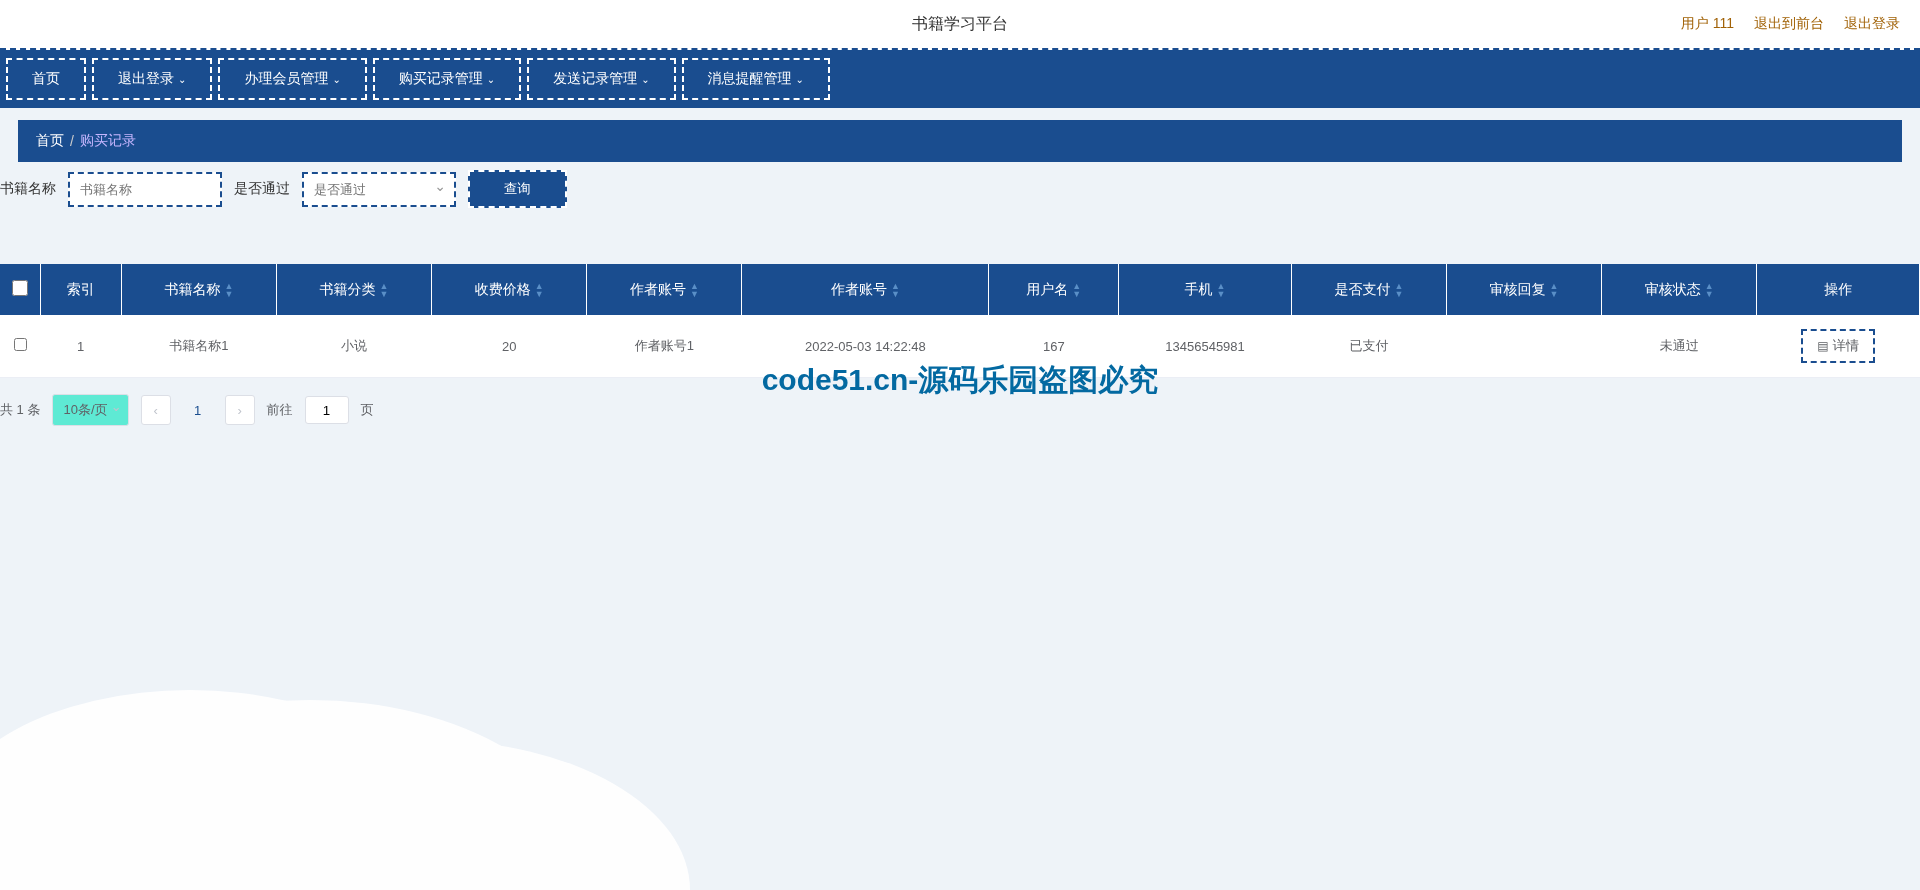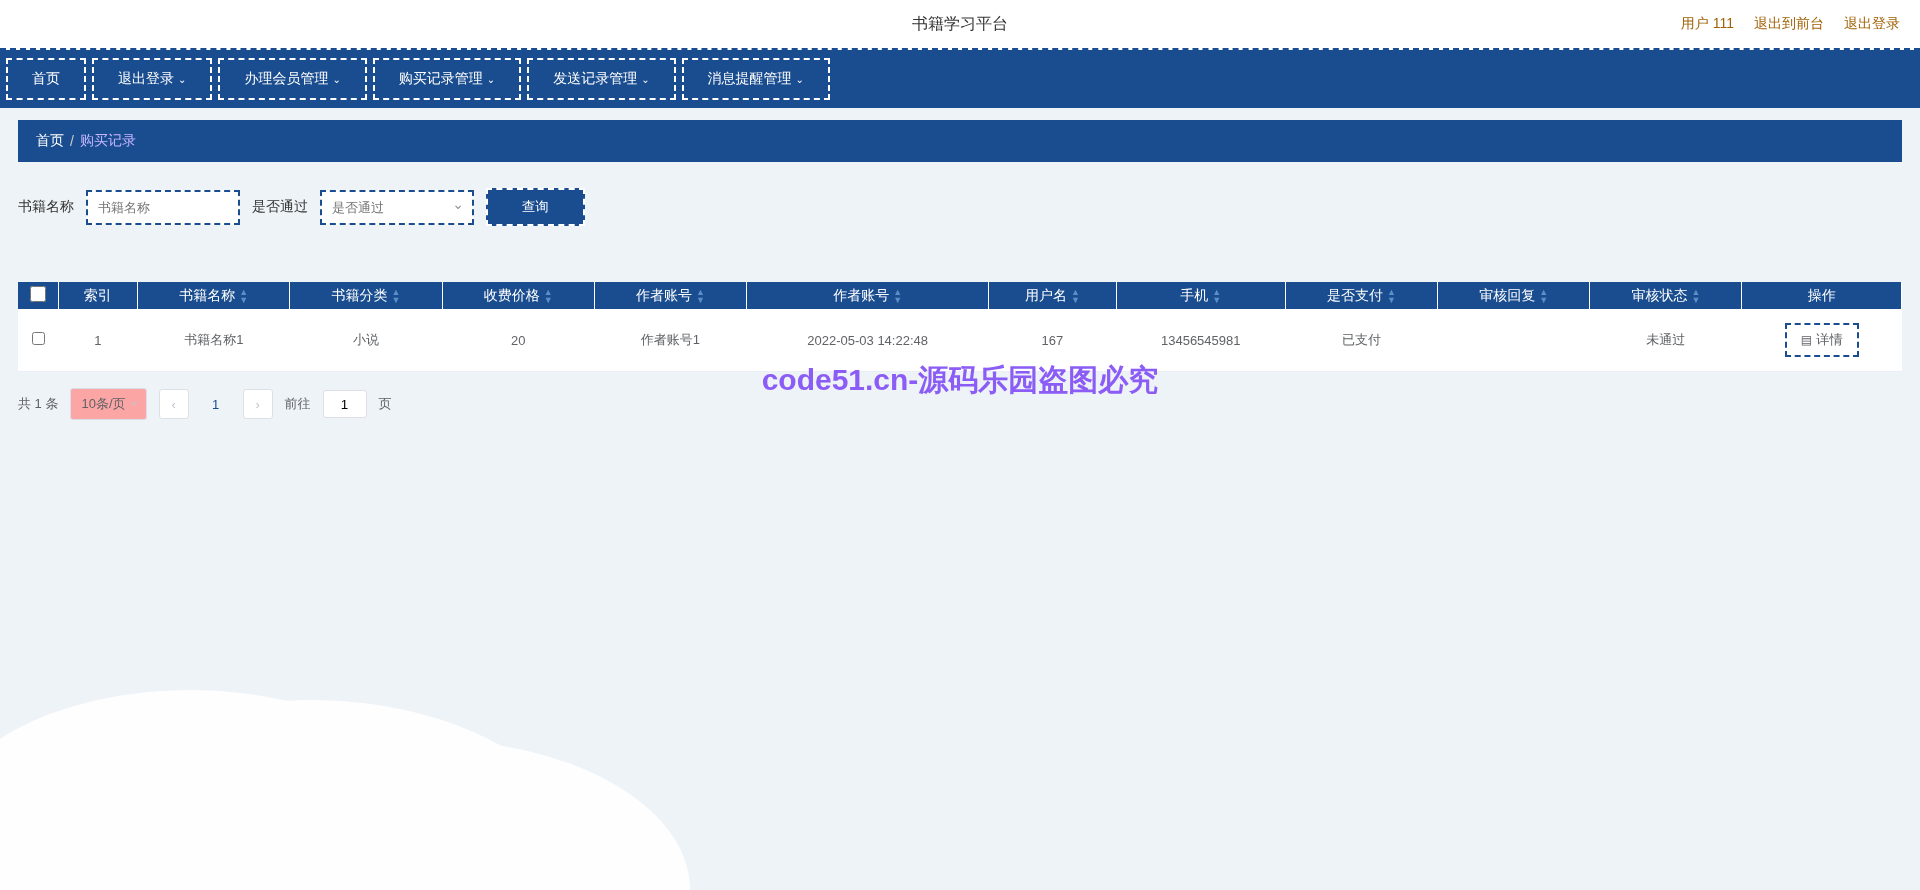--- a/index.html
+++ b/index.html
@@ -15,56 +15,56 @@
 .nav-wrap { background: #1a4d8f; padding: 8px 6px; display: flex; gap: 6px; }
 .nav-item { background: #1a4d8f; border: 2px dashed #fff; color: #fff; padding: 10px 24px; cursor: pointer; display: flex; align-items: center; gap: 4px; font-size: 14px; }
 .nav-item .chev { font-size: 10px; }
 
 
 .breadcrumb { background: #1a4d8f; color: #fff; margin: 12px 18px 0 18px; padding: 12px 18px; display: flex; align-items: center; gap: 6px; }
 .breadcrumb .sep { color: #ccc; }
 .breadcrumb span:last-child { color: #c4b5fd; }
 
 
-.content { margin: 18px; background: transparent; }
+.content { background: transparent; }
 
 
 .filter-row { display: flex; align-items: center; gap: 12px; padding: 8px 0 16px 0; }
 .filter-label { color: #333; }
 .filter-input-wrap { border: 2px dashed #1a4d8f; background: #fff; padding: 0; display: flex; align-items: center; }
 .filter-input { border: none; padding: 8px 10px; width: 150px; outline: none; color: #999; font-size: 13px; }
 .filter-select { border: none; padding: 8px 10px; width: 150px; outline: none; color: #999; font-size: 13px; appearance: none; }
 .filter-select-wrap { border: 2px dashed #1a4d8f; background: #fff; position: relative; }
 .filter-select-wrap::after { content: "⌄"; position: absolute; right: 8px; top: 4px; color: #999; pointer-events: none; }
 .btn-query { border: 2px dashed #fff; background: #1a4d8f; color: #fff; padding: 8px 34px; cursor: pointer; }
 
 
 .table-wrap { margin-top: 40px; }
 table { width: 100%; border-collapse: collapse; background: #fff; }
 thead { background: #1a4d8f; color: #fff; }
-th { padding: 4px 8px; text-align: center; font-weight: normal; font-size: 14px; position: relative; border-right: 1px solid rgba(255,255,255,0.1); }
+th { padding: 16px 8px; text-align: center; font-weight: normal; font-size: 14px; position: relative; border-right: 1px solid rgba(255,255,255,0.1); }
 th .sort { display: inline-block; margin-left: 4px; font-size: 9px; line-height: 8px; vertical-align: middle; color: #5a8fc7; }
 th .sort::before { content: "▲"; display: block; }
 th .sort::after { content: "▼"; display: block; }
 th.checkbox-col { width: 40px; }
 th input[type=checkbox] { width: 16px; height: 16px; }
 td { padding: 14px 8px; text-align: center; color: #606266; font-size: 13px; border-bottom: 1px solid #ebeef5; }
 .btn-detail { border: 2px dashed #1a4d8f; background: #fff; color: #606266; padding: 6px 14px; cursor: pointer; display: inline-flex; align-items: center; gap: 4px; }
 .btn-detail .ico { font-size: 12px; }
 
 
 .pagination { display: flex; align-items: center; gap: 12px; padding: 16px 0; color: #606266; font-size: 13px; }
-.page-size { border: 1px solid #dcdfe6; background: #fca5a5; padding: 6px 20px 6px 10px; border-radius: 3px; position: relative; }
+.page-size { border: 1px solid #dcdfe6; background: #5eead4; padding: 6px 20px 6px 10px; border-radius: 3px; position: relative; }
 .page-size::after { content: "⌄"; position: absolute; right: 6px; top: 4px; color: #c0c4cc; }
 .page-btn { border: 1px solid #dcdfe6; background: #fff; width: 30px; height: 30px; display: flex; align-items: center; justify-content: center; cursor: pointer; color: #c0c4cc; border-radius: 3px; }
 .page-num { width: 30px; height: 30px; display: flex; align-items: center; justify-content: center; color: #1a4d8f; font-weight: 500; }
 .page-goto-input { border: 1px solid #dcdfe6; width: 44px; height: 28px; text-align: center; border-radius: 3px; outline: none; }
 
 
-.watermark-red { position: absolute; top: 360px; left: 50%; transform: translateX(-50%); color: #8b5cf6; font-size: 30px; font-weight: bold; pointer-events: none; z-index: 50; white-space: nowrap; }
+.watermark-red { position: absolute; top: 360px; left: 50%; transform: translateX(-50%); color: #0369a1; font-size: 30px; font-weight: bold; pointer-events: none; z-index: 50; white-space: nowrap; }
 
 
 .cloud { position: absolute; bottom: -80px; left: -60px; width: 500px; height: 280px; background: #fff; border-radius: 50%; box-shadow: 120px 40px 0 30px #fff, 240px 60px 0 10px #fff, 60px 80px 0 60px #fff; opacity: 0.95; z-index: 0; }
 </style>
 </head>
 <body>
 
 <div class="header">
   <div class="header-title">书籍学习平台</div>
   <div class="header-right">

